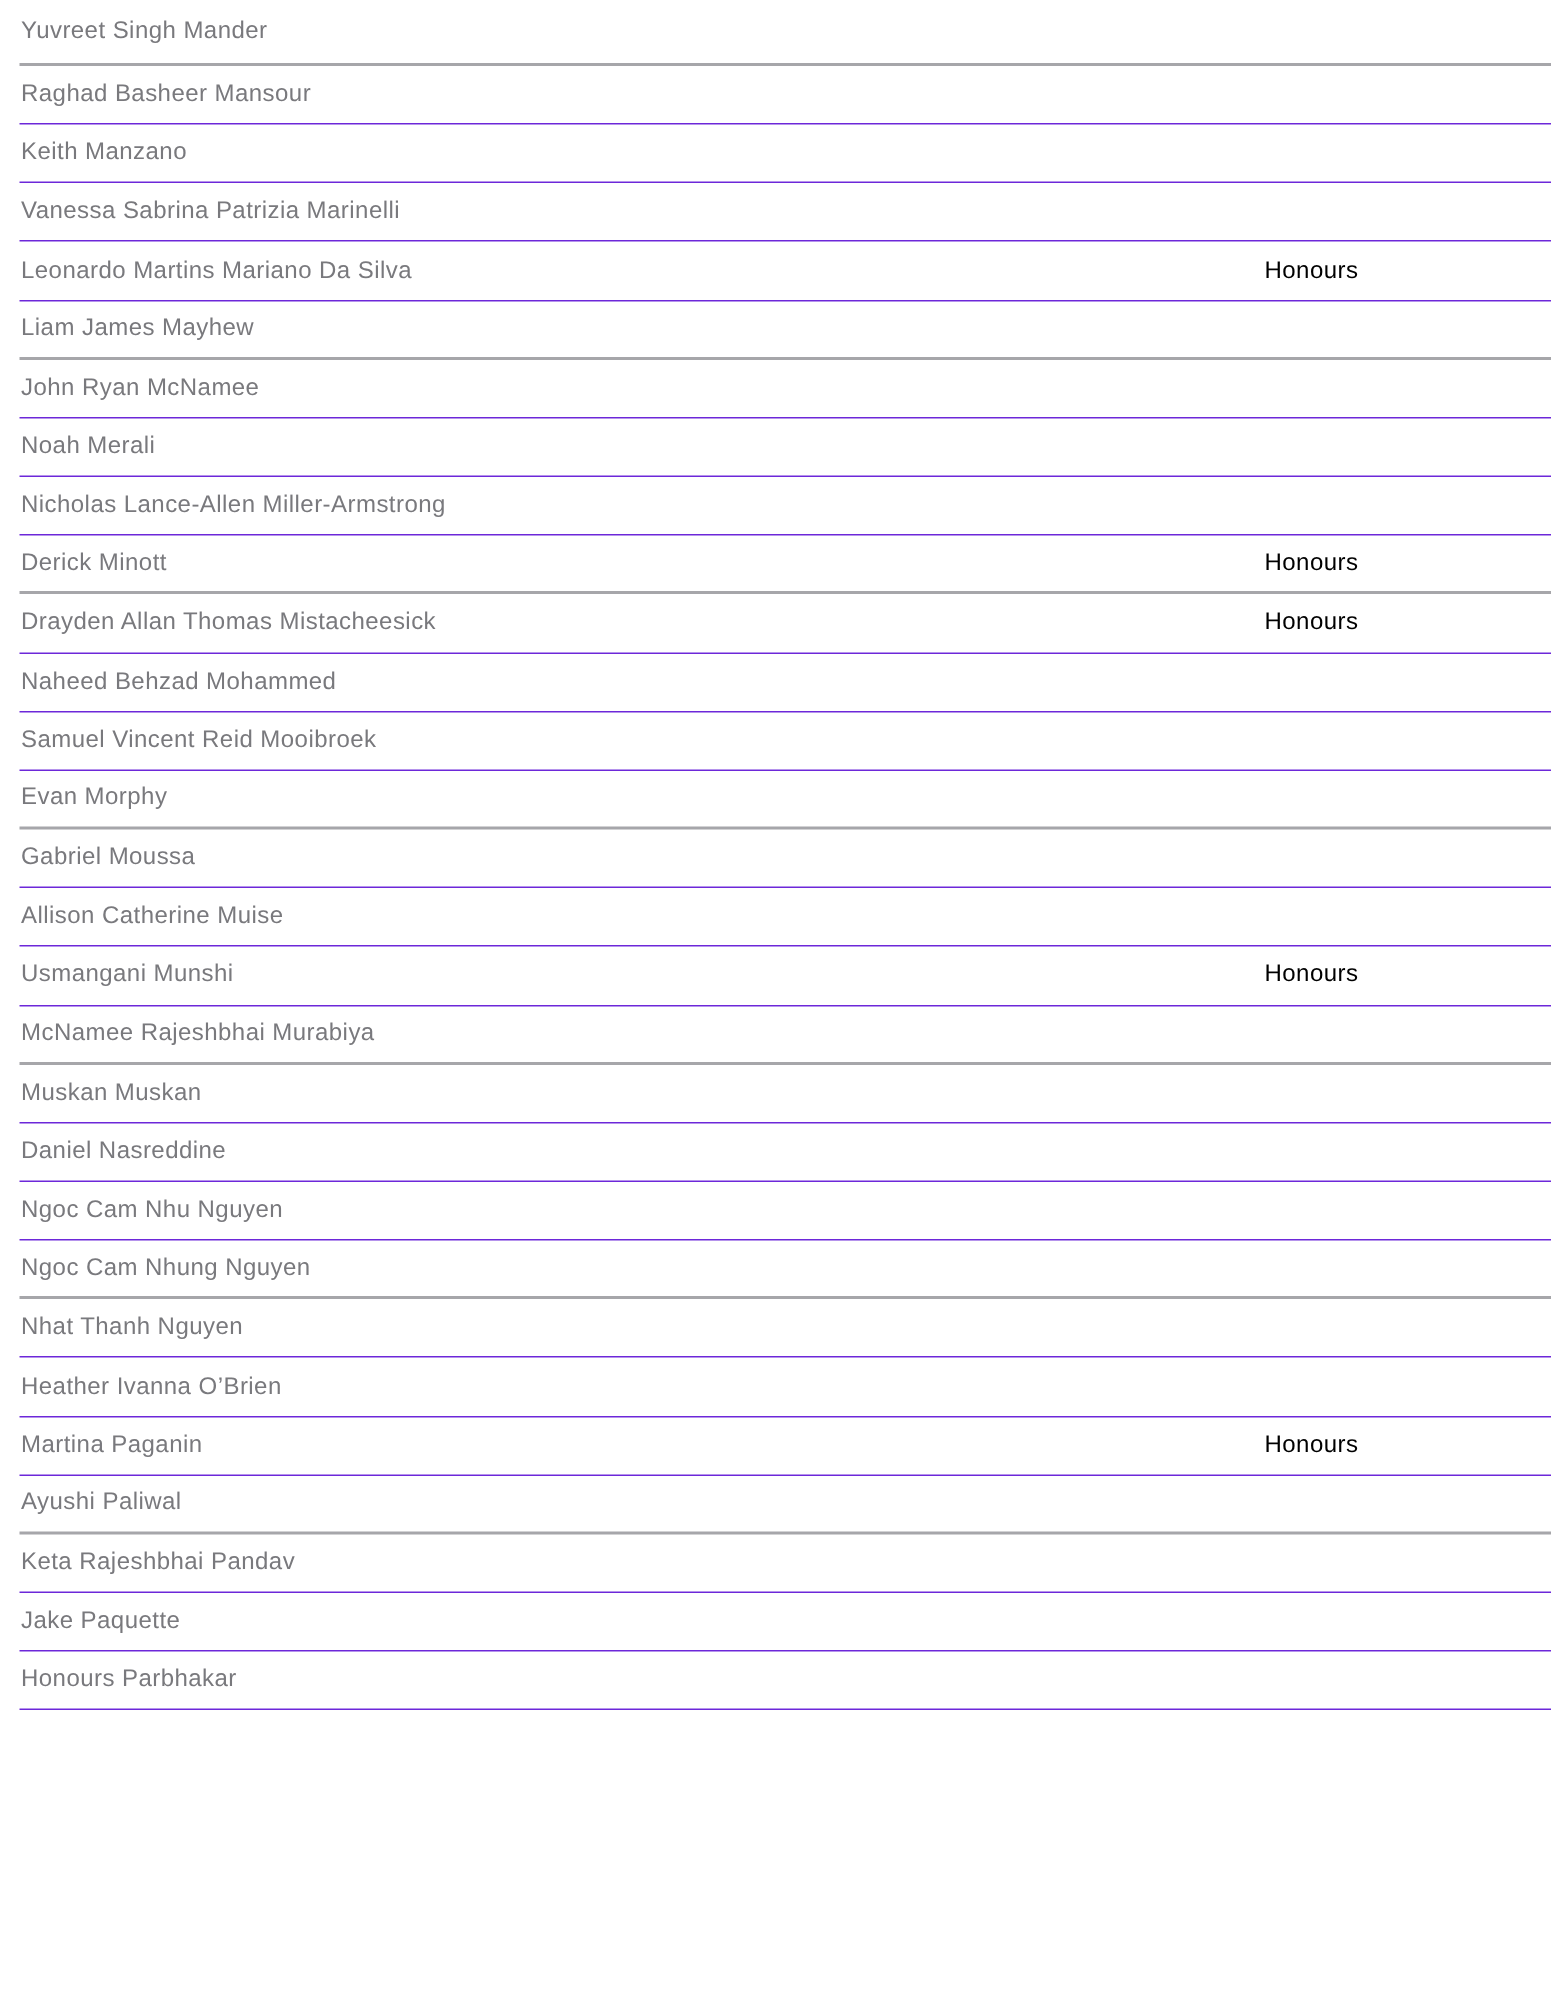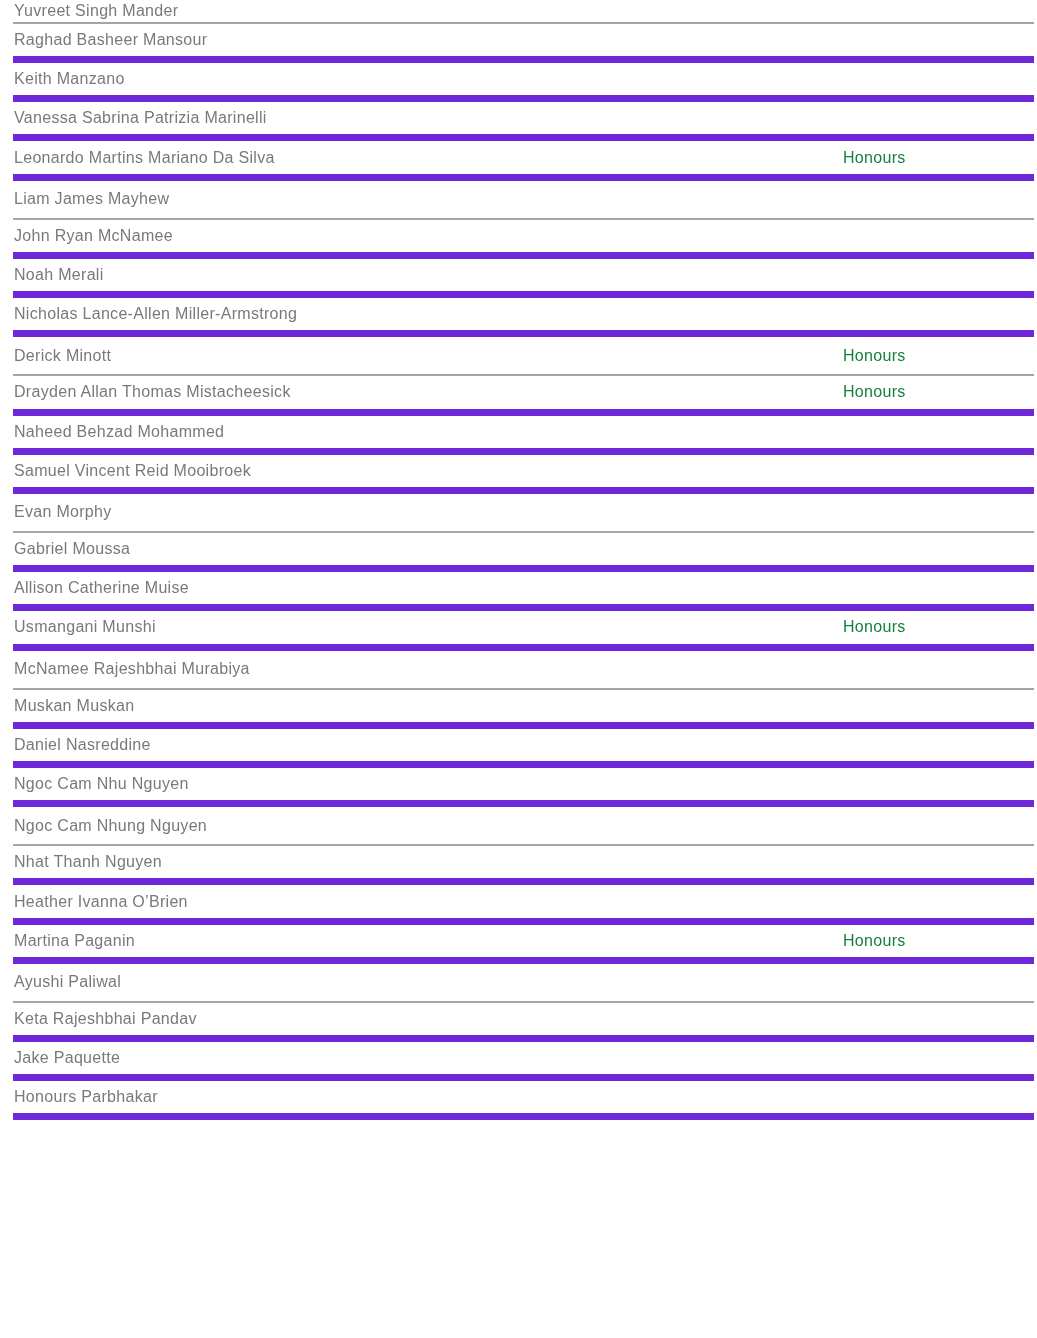--- a/index.html
+++ b/index.html
@@ -14,26 +14,26 @@
     font-family: "Liberation Sans", sans-serif;
   }
   .list {
     margin-left: 13px;
     width: 1021px;
   }
   .row {
     position: relative;
     box-sizing: border-box;
     height: 39.17px;
-    border-bottom: 7px solid #6d28d9;
+    border-bottom: 1px solid #6d28d9;
     display: flex;
     align-items: center;
   }
   
-  .row:nth-child(1) { height: 24px; }
+  .row:nth-child(1) { height: 44px; }
   
   .row:nth-child(1),
   .row:nth-child(6),
   .row:nth-child(10),
   .row:nth-child(14),
   .row:nth-child(18),
   .row:nth-child(22),
   .row:nth-child(26),
   .row:nth-child(31),
   .row:nth-child(34) {
@@ -47,21 +47,21 @@
     letter-spacing: 0.3px;
     white-space: nowrap;
   }
   .distinction {
     position: absolute;
     left: 830px;
     top: 0;
     bottom: 0;
     display: flex;
     align-items: center;
-    color: #15803d;
+    color: #000000;
     font-size: 16px;
     letter-spacing: 0.3px;
     white-space: nowrap;
   }
 </style>
 </head>
 <body>
 
 <div class="list">
     <div class="row">

